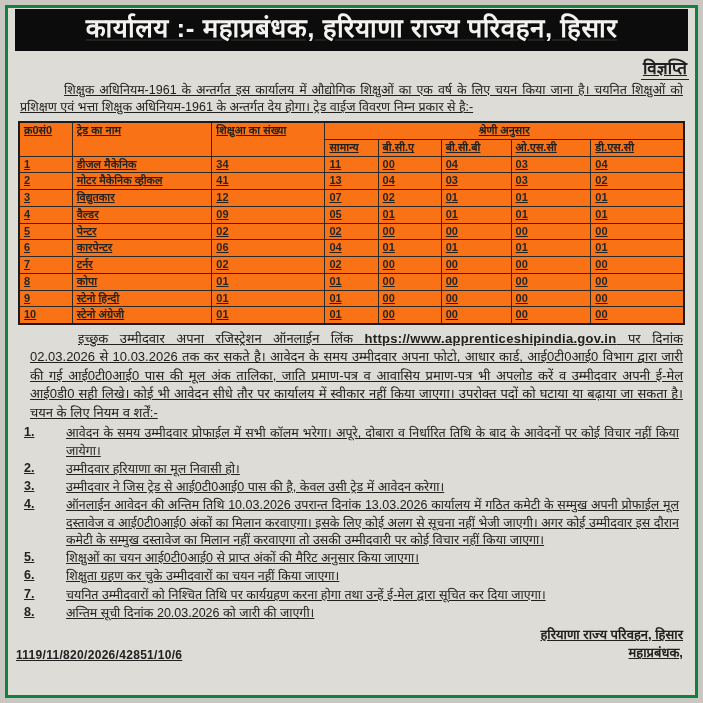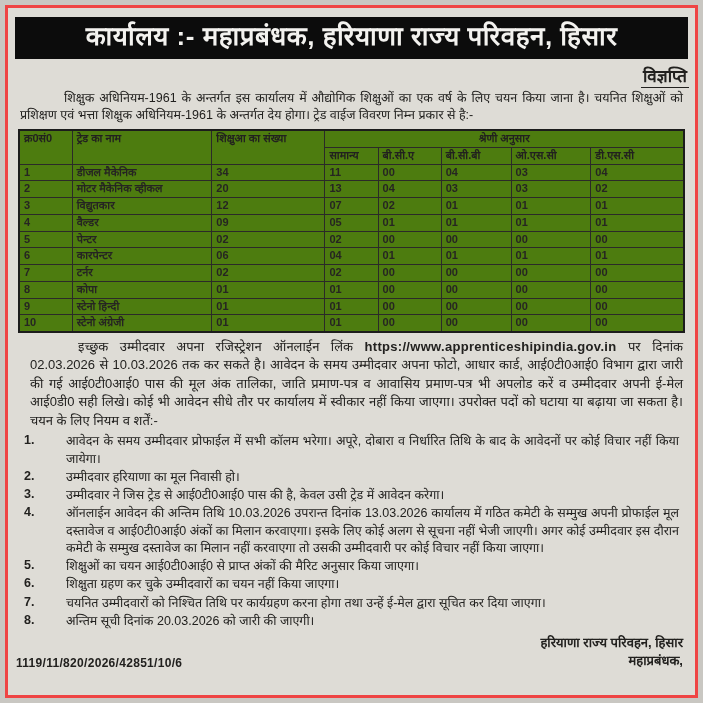--- a/index.html
+++ b/index.html
@@ -8,25 +8,26 @@
     font-family: "Liberation Sans", "DejaVu Sans", sans-serif;
     background:#b9b7b2;
   }
   .page {
     width:703px; height:703px;
     background:#c9c7c2;
     padding:5px;
   }
   .frame {
     width:100%; height:100%;
-    border:3px solid #ef4444;
+    border:3px solid #15803d;
     background:#dedcd6;
-    padding:8px 6px 6px 6px;
+    padding:0 6px 6px 6px;
     overflow:hidden;
     color:#22211f;
+    text-decoration:underline;
   }
   .header-bar {
     background:#0c0c0c;
     color:#f3f2ef;
     text-align:center;
     font-weight:bold;
     font-size:26px;
     line-height:1.25;
     padding:3px 4px 6px 4px;
     margin:1px 1px 5px 1px;
@@ -48,21 +49,21 @@
     text-align:justify;
     text-indent:44px;
     margin:0 6px 4px 6px;
   }
   table.trades {
     width:calc(100% - 8px);
     margin:2px auto 5px auto;
     border-collapse:collapse;
     border:2px solid #1c1c1c;
     font-size:11px;
-    background:#4d7c0f;
+    background:#f97316;
   }
   table.trades th, table.trades td {
     border:1px solid #2b2a28;
     padding:1px 4px;
     text-align:left;
     vertical-align:top;
     line-height:1.25;
     font-weight:bold;
     white-space:nowrap;
   }
@@ -162,21 +163,21 @@
             <td>11</td>
             <td>00</td>
             <td>04</td>
             <td>03</td>
             <td>04</td>
           </tr>
 
           <tr>
             <td>2</td>
             <td>मोटर मैकेनिक व्हीकल</td>
-            <td>20</td>
+            <td>41</td>
             <td>13</td>
             <td>04</td>
             <td>03</td>
             <td>03</td>
             <td>02</td>
           </tr>
 
           <tr>
             <td>3</td>
             <td>विद्युतकार</td>

